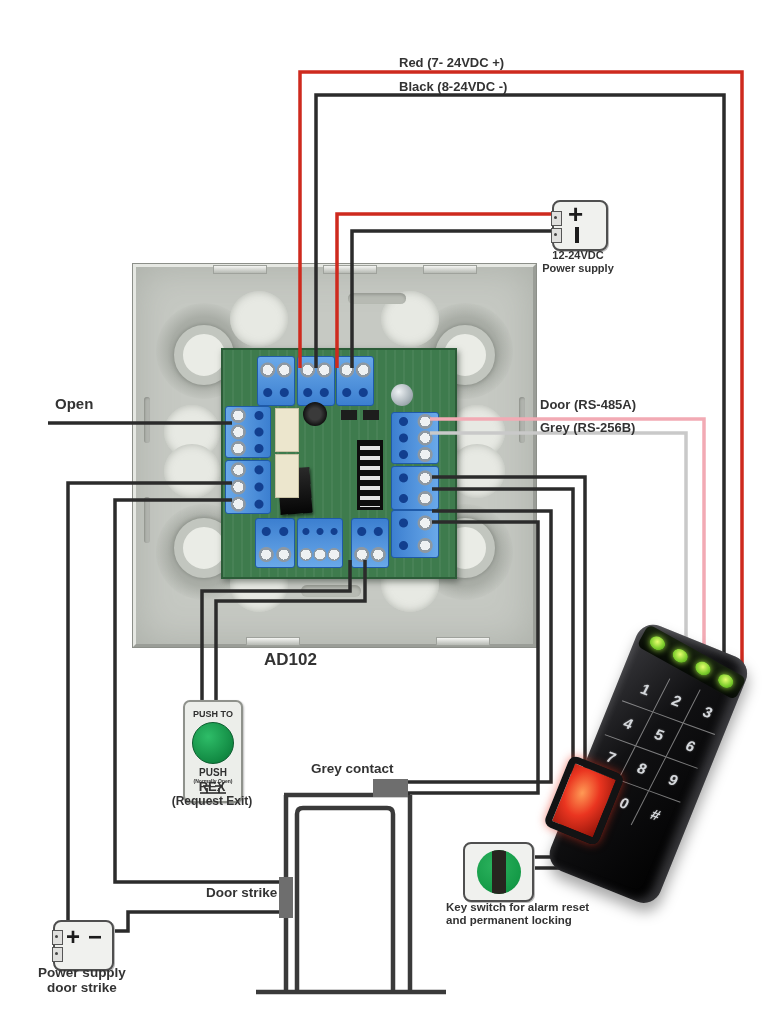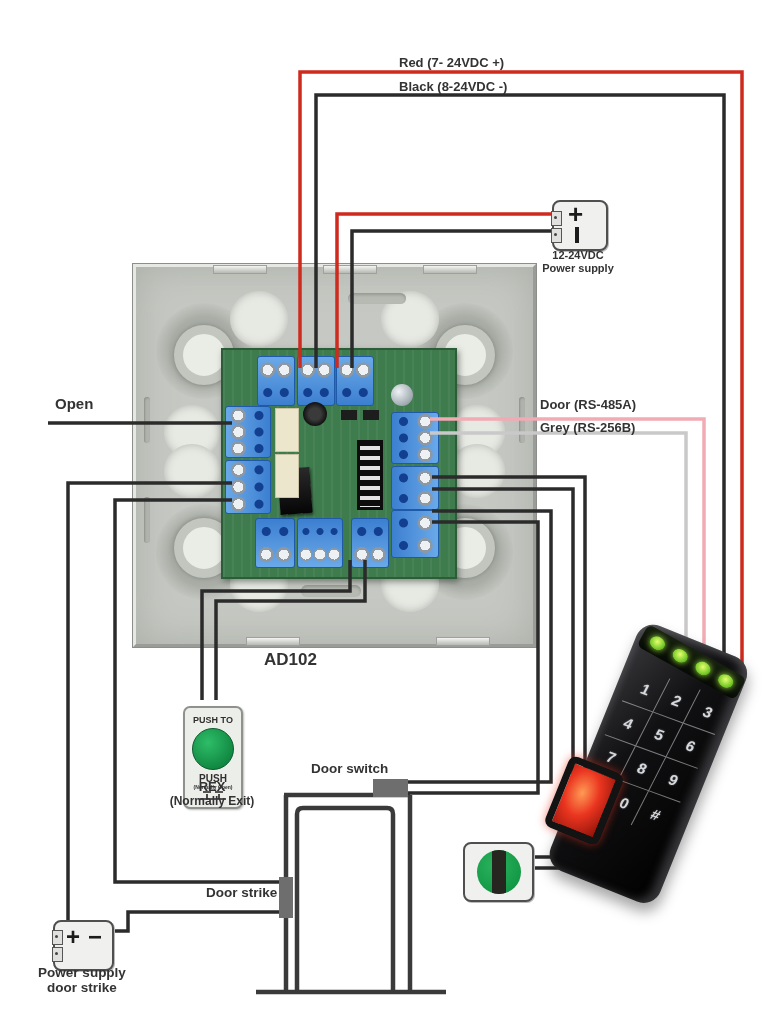--- a/index.html
+++ b/index.html
@@ -91,21 +91,21 @@
   
   .devbox{position:absolute;background:#f0f1ee;border:2px solid #4f4f4f;border-radius:8px;z-index:6;
           box-shadow:1px 1px 0 #bbb;}
   .term{position:absolute;width:9px;height:13px;left:-3px;background:#e0e0de;border:1px solid #555;}
   .term::after{content:"";position:absolute;left:2px;top:4px;width:3px;height:3px;border-radius:50%;background:#444;}
   .plus{position:absolute;font-weight:bold;color:#1c1c1c;}
   .vbar{position:absolute;width:4px;height:16px;background:#1c1c1c;}
   
   .rex{position:absolute;left:183px;top:700px;width:56px;height:99px;z-index:6;
        background:#eceeea;border:2px solid #8f928c;border-radius:7px;box-shadow:1px 1px 2px #bbb;
-       display:flex;flex-direction:column;align-items:center;margin-top:6px;}
+       display:flex;flex-direction:column;align-items:center;}
   .rex .t1{font-size:9px;font-weight:bold;color:#2f2f2f;margin-top:7px;}
   .rex .gbtn{width:40px;height:40px;border-radius:50%;margin-top:3px;
        background:radial-gradient(circle at 38% 34%,#2ebd68,#128a43 70%,#0d6f36);border:1px solid #0a5c2d;}
   .rex .t2{font-size:10px;font-weight:bold;color:#2f2f2f;margin-top:3px;}
   .rex .t3{font-size:5px;font-weight:bold;color:#2f2f2f;}
   
   .keysw{left:463px;top:842px;width:67px;height:56px;display:flex;align-items:center;justify-content:center;}
   .keysw .kcirc{width:44px;height:44px;border-radius:50%;position:relative;overflow:hidden;
        background:radial-gradient(circle at 40% 35%,#2bb25d,#149a47 70%,#0e7d38);}
   .keysw .kbar{position:absolute;left:15px;top:0;width:14px;height:44px;background:#27251f;}
@@ -252,30 +252,34 @@
     <div class="t1">PUSH TO</div>
     <div class="gbtn"></div>
     <div class="t2">PUSH</div>
     <div class="t3">(Normally Open)</div>
     <svg width="30" height="11" viewBox="0 0 30 11">
       <path d="M2 9 H28 M9 9 V4 M21 9 V4 M5 2 H13 M17 2 H25" stroke="#222" stroke-width="1.6" fill="none"></path>
     </svg>
   </div>
   <div class="lbl ctr" style="left:167px;top:780px;width:90px;line-height:14px">
     <div>REX</div>
-      <div style="font-size:12px">(Normally Exit)</div>
-  </div>
-
-  <div class="lbl" style="left:311px;top:761px;font-size:13.5px">Door switch</div>
+      <div style="font-size:12px">(Request Exit)</div>
+  </div>
+
+  <div class="lbl" style="left:311px;top:761px;font-size:13.5px">Grey contact</div>
   <div class="lbl" style="left:206px;top:885px;font-size:13.5px">Door strike</div>
 
   <div class="devbox keysw">
     <div class="kcirc">
         <div class="kbar"></div>
       </div>
+  </div>
+  <div class="lbl" style="left:446px;top:901px;font-size:11.5px;line-height:13px">
+    <div>Key switch for alarm reset</div>
+      <div>and permanent locking</div>
   </div>
 
   <div class="devbox" style="left:53px;top:920px;width:57px;height:47px">
     <div class="term" style="top:8px"></div>
     <div class="term" style="top:25px"></div>
     <div class="plus" style="left:11px;top:1px;font-size:24px">+</div>
     <div class="plus" style="left:33px;top:1px;font-size:24px">−</div>
   </div>
   <div class="lbl ctr" style="left:26px;top:965px;width:112px;font-size:13.5px;line-height:15px">
     <div>Power supply</div>

